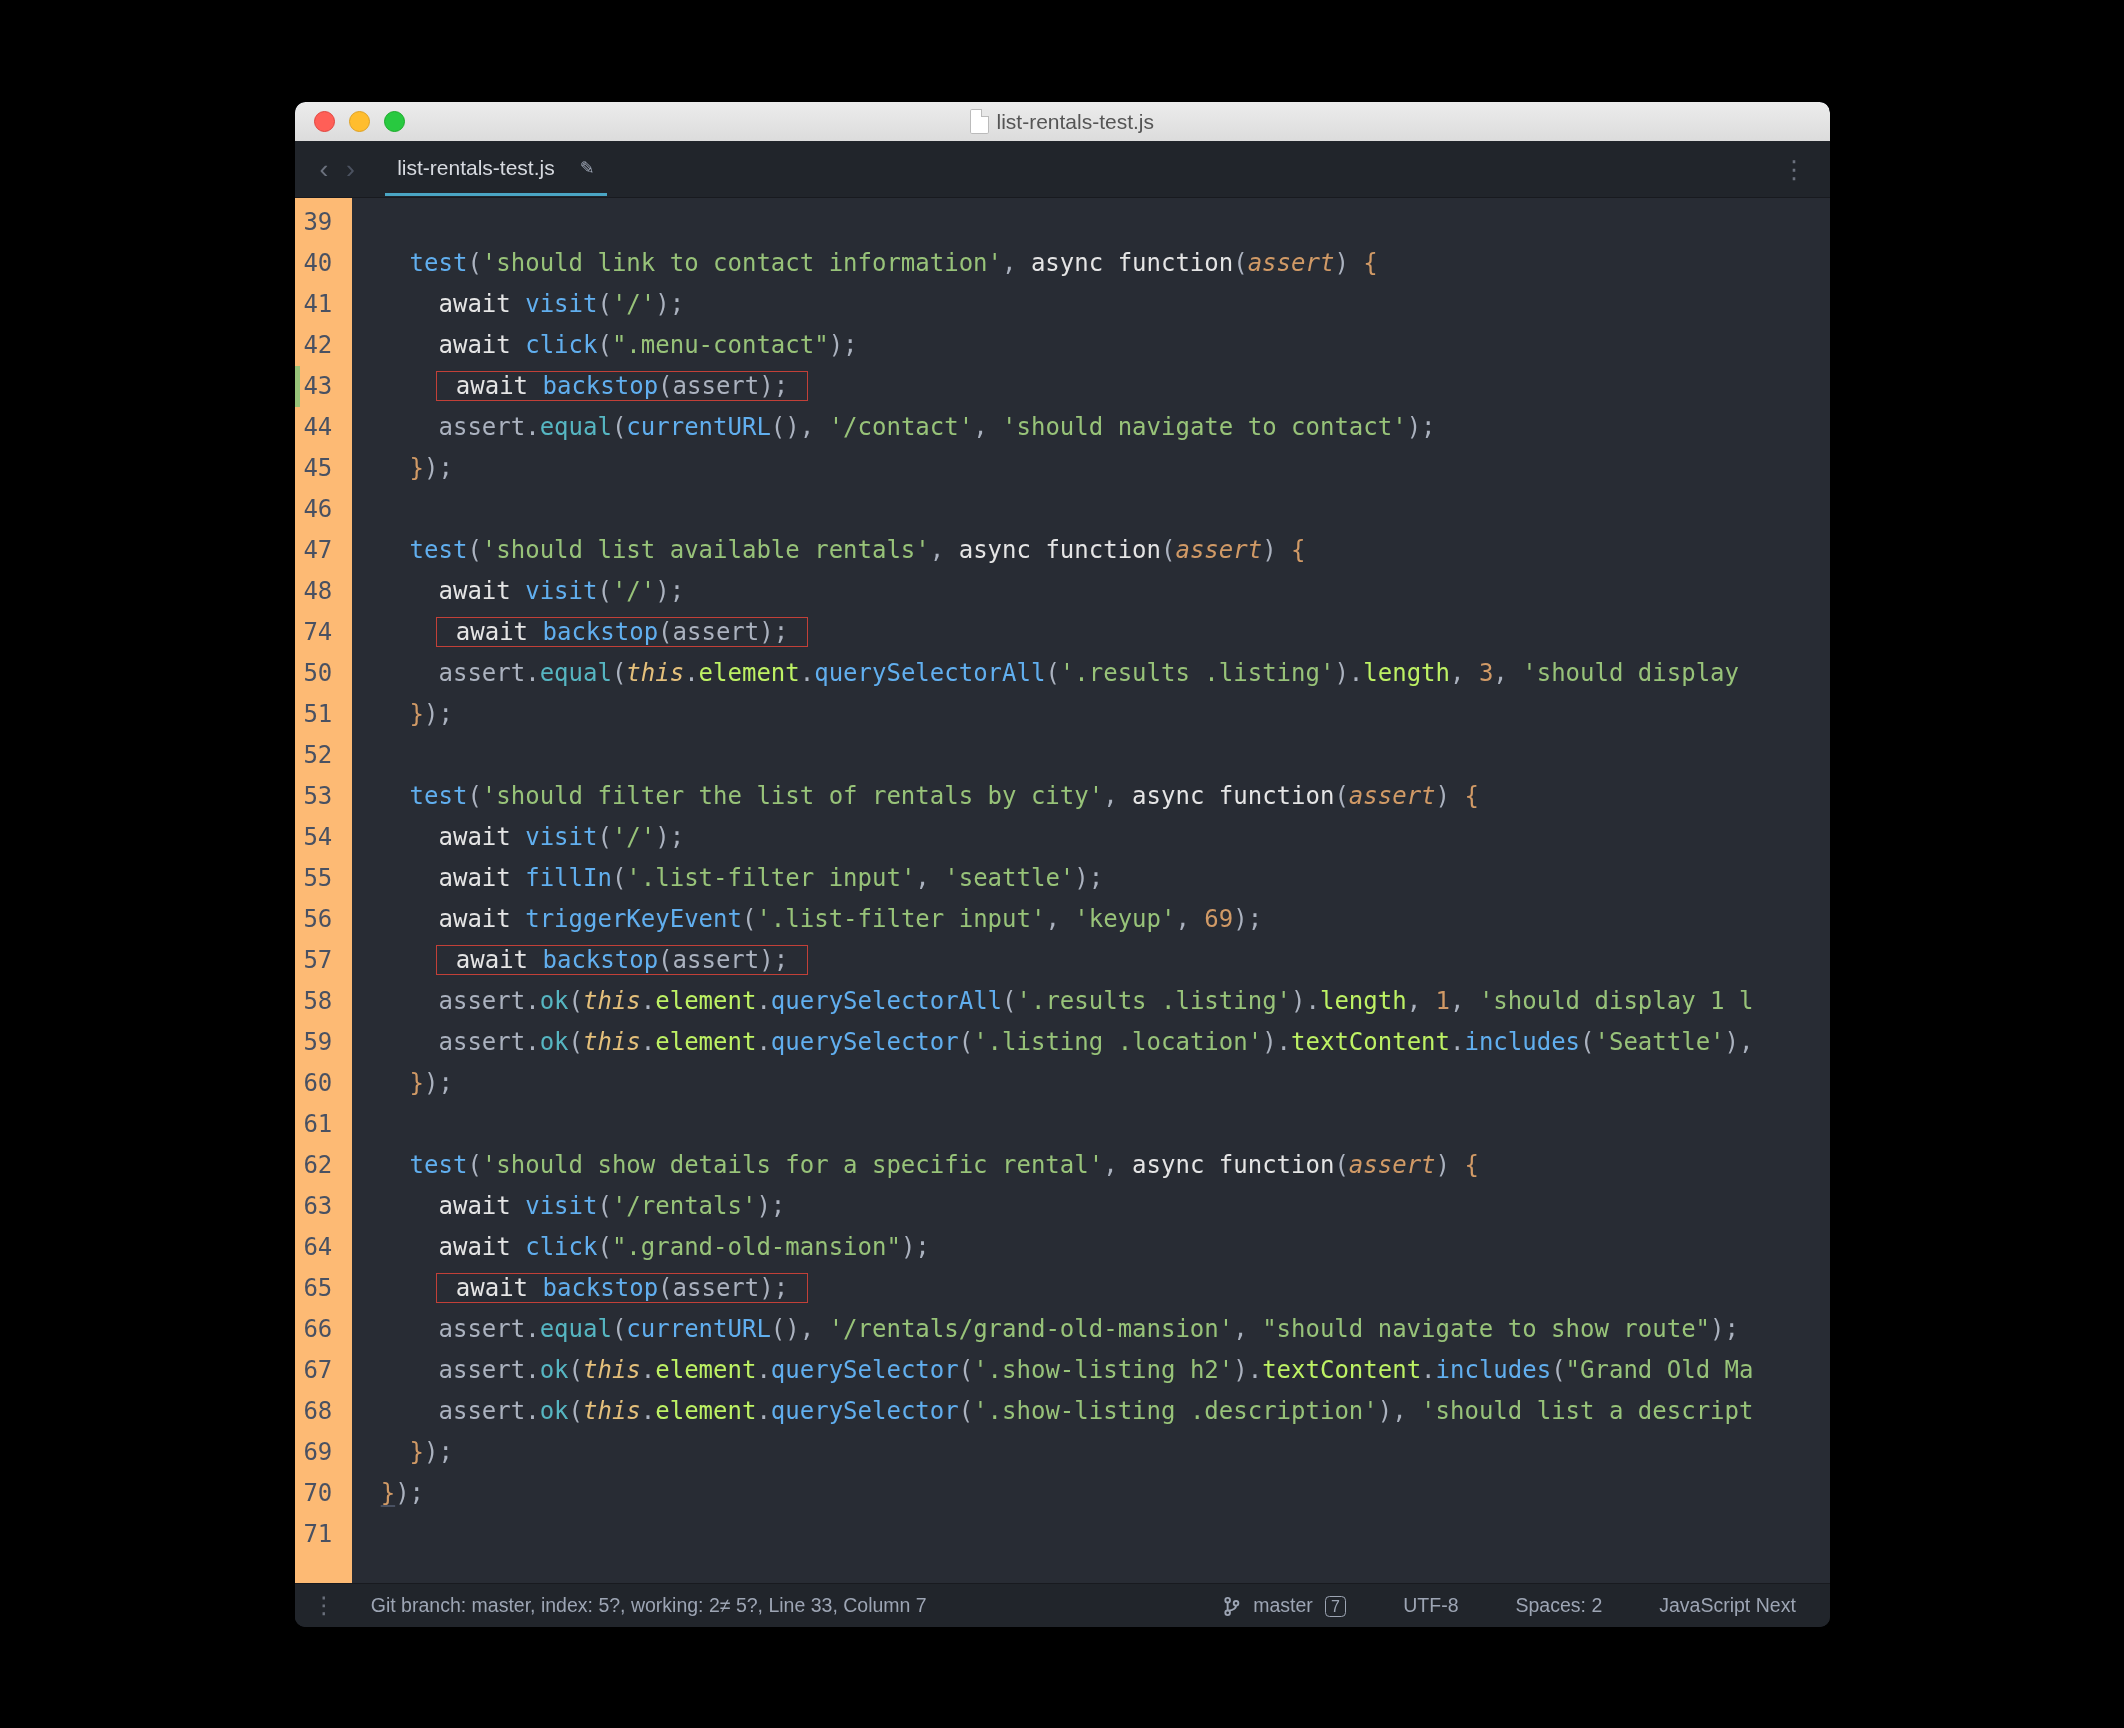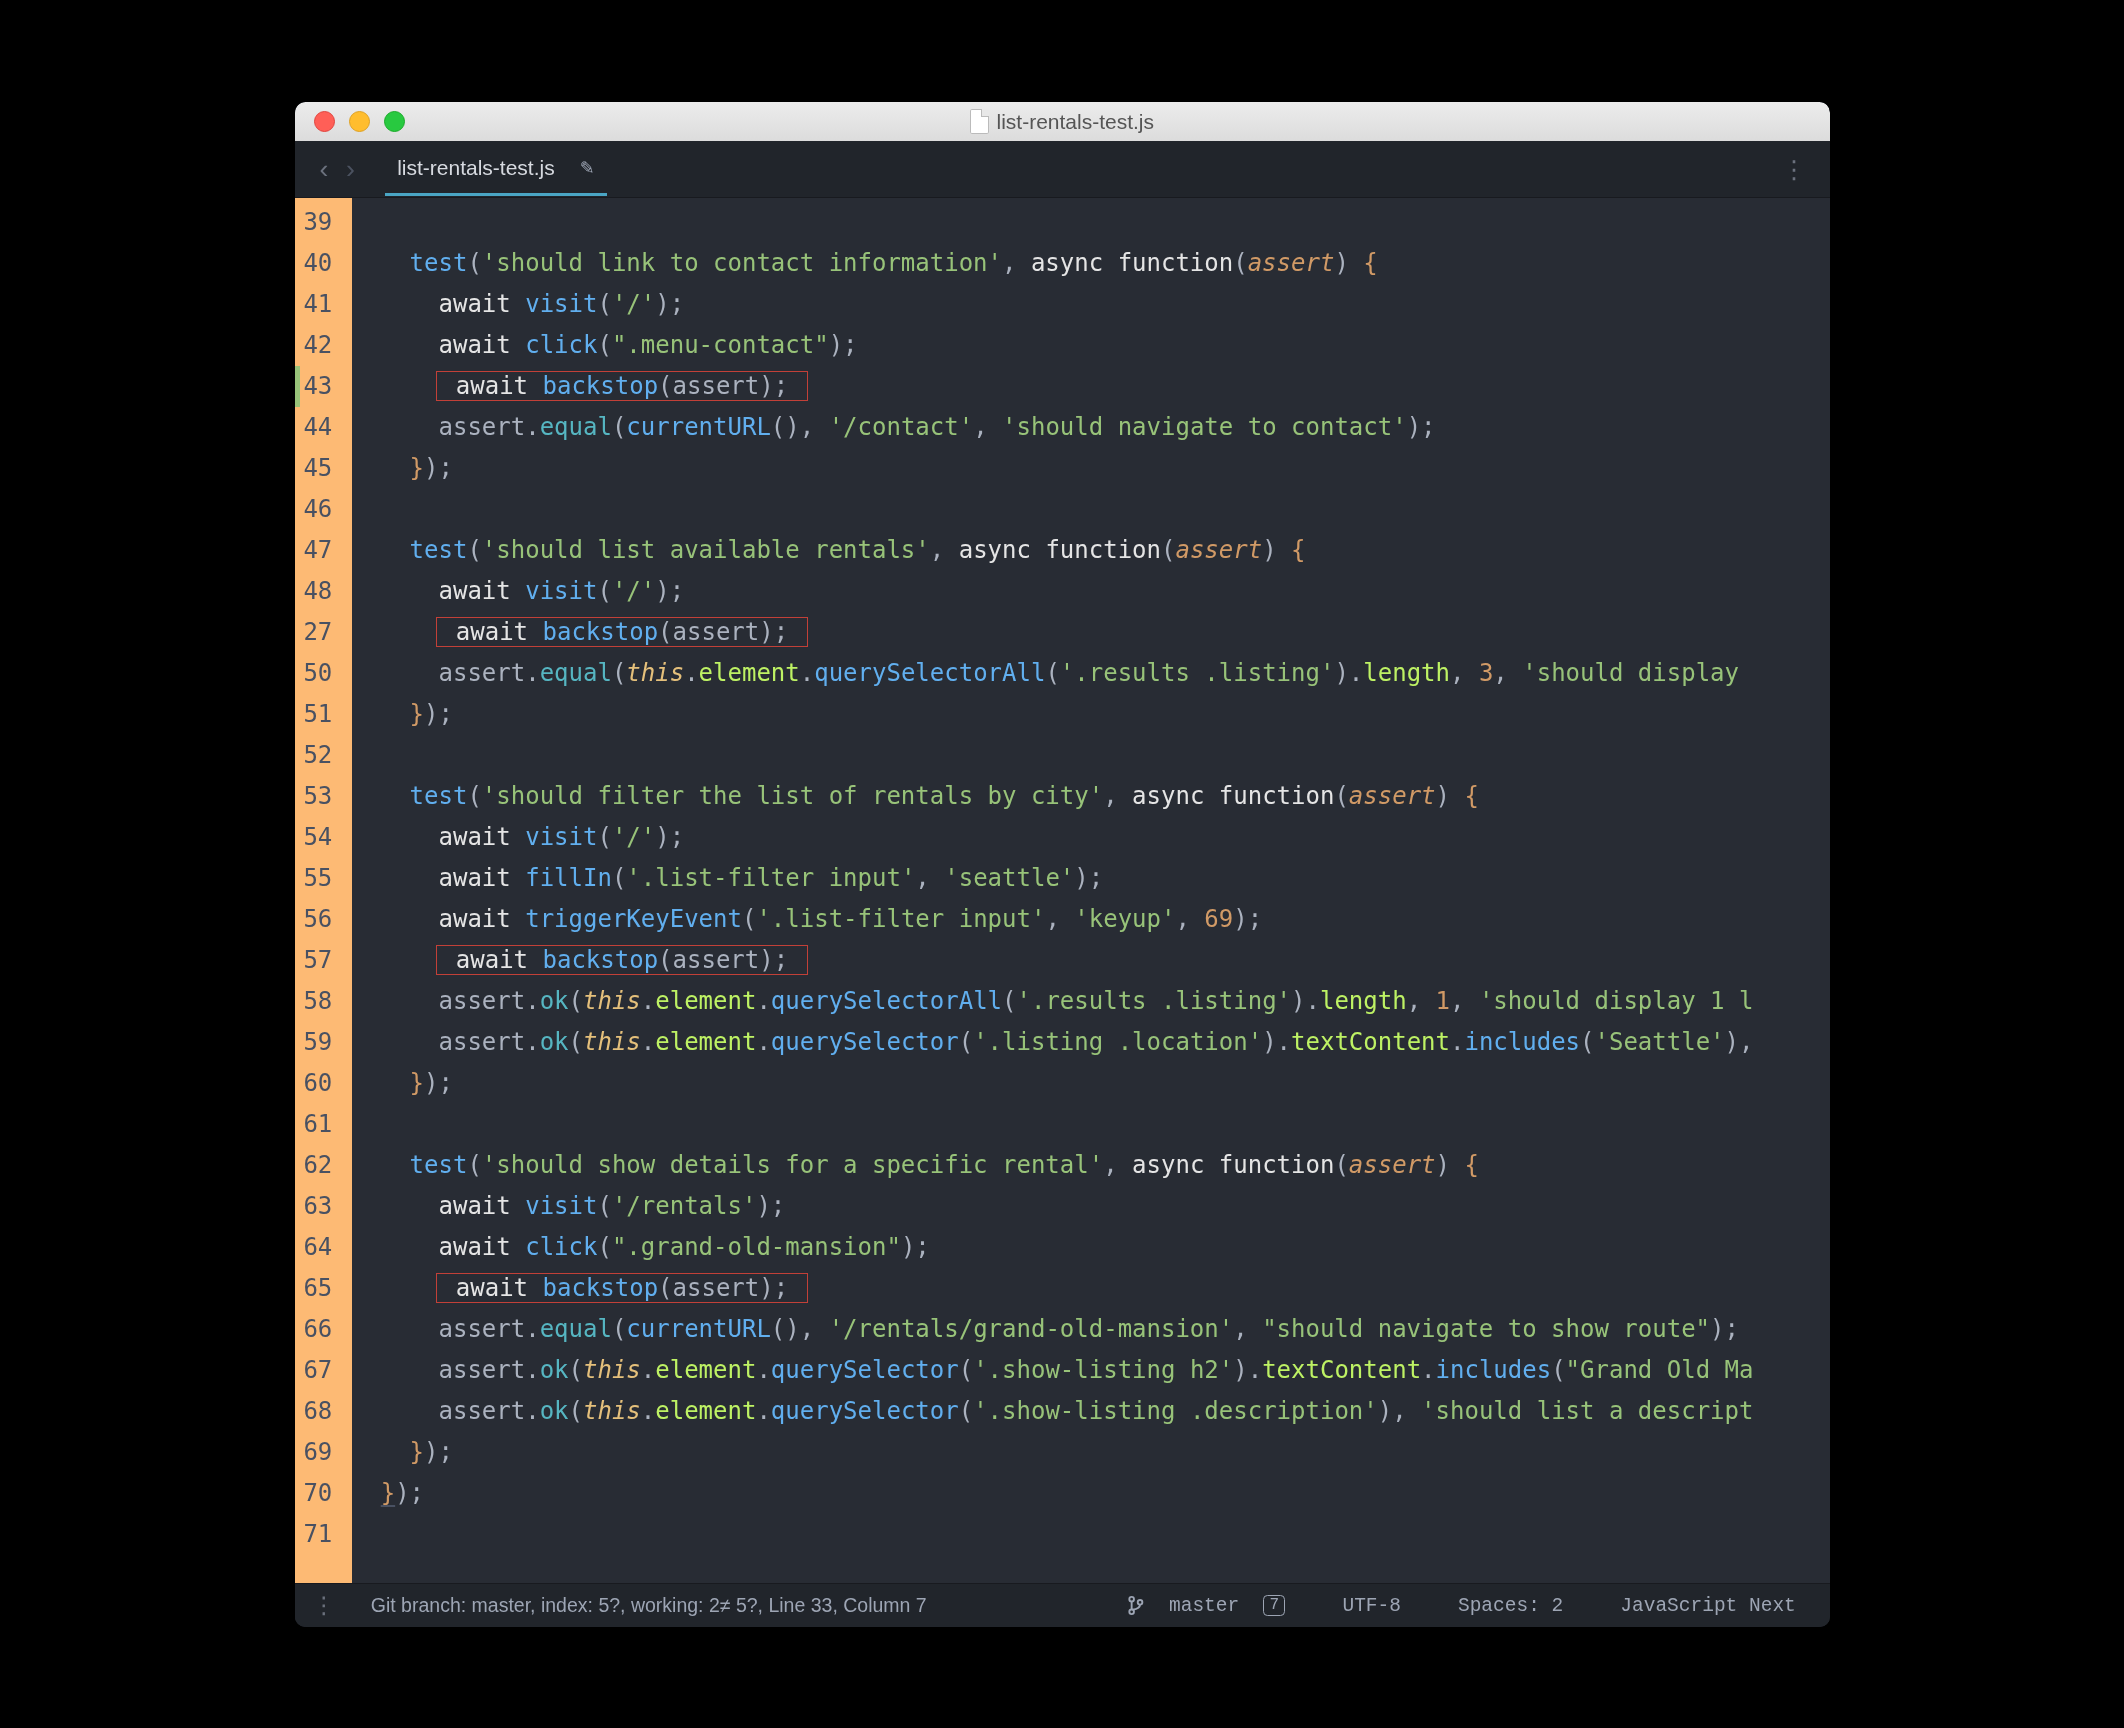--- a/index.html
+++ b/index.html
@@ -114,21 +114,21 @@
     background:#21252b;
     display:flex; align-items:center;
     color:#9da5b4;
     font-size:19.5px;
     padding: 0 17.7px;
     gap:25px;
     border-top:0.9px solid #181a1f;
   }
   .statusbar .left-kebab{ font-size:23px; color:#6b717d; padding-right:10.6px;}
   .statusbar .spacer{flex:1;}
-  .statusbar .sb-item{ display:flex; align-items:flex-start; gap:24px; padding:0 16px;font-family:Liberation Mono, monospace;}
+  .statusbar .sb-item{ display:flex; align-items:flex-end; gap:12px; padding:0 16px;}
   .count-badge{ border:1.8px solid #9da5b4; border-radius:4.4px; font-size:16px; padding:0 5.3px; line-height:19.5px;}
   .underline-ch { text-decoration: underline; text-decoration-color:#495162; text-underline-offset:3.5px;}
 </style>
 </head>
 <body>
 
 <div class="window">
 
   <div class="titlebar">
     <div class="traffic-lights">
@@ -157,21 +157,21 @@
         <div class="ln">39</div>
         <div class="ln">40</div>
         <div class="ln">41</div>
         <div class="ln">42</div>
         <div class="ln mark43">43</div>
         <div class="ln">44</div>
         <div class="ln">45</div>
         <div class="ln">46</div>
         <div class="ln">47</div>
         <div class="ln">48</div>
-        <div class="ln">27</div>
+        <div class="ln">74</div>
         <div class="ln">50</div>
         <div class="ln">51</div>
         <div class="ln">52</div>
         <div class="ln">53</div>
         <div class="ln">54</div>
         <div class="ln">55</div>
         <div class="ln">56</div>
         <div class="ln">57</div>
         <div class="ln">58</div>
         <div class="ln">59</div>

